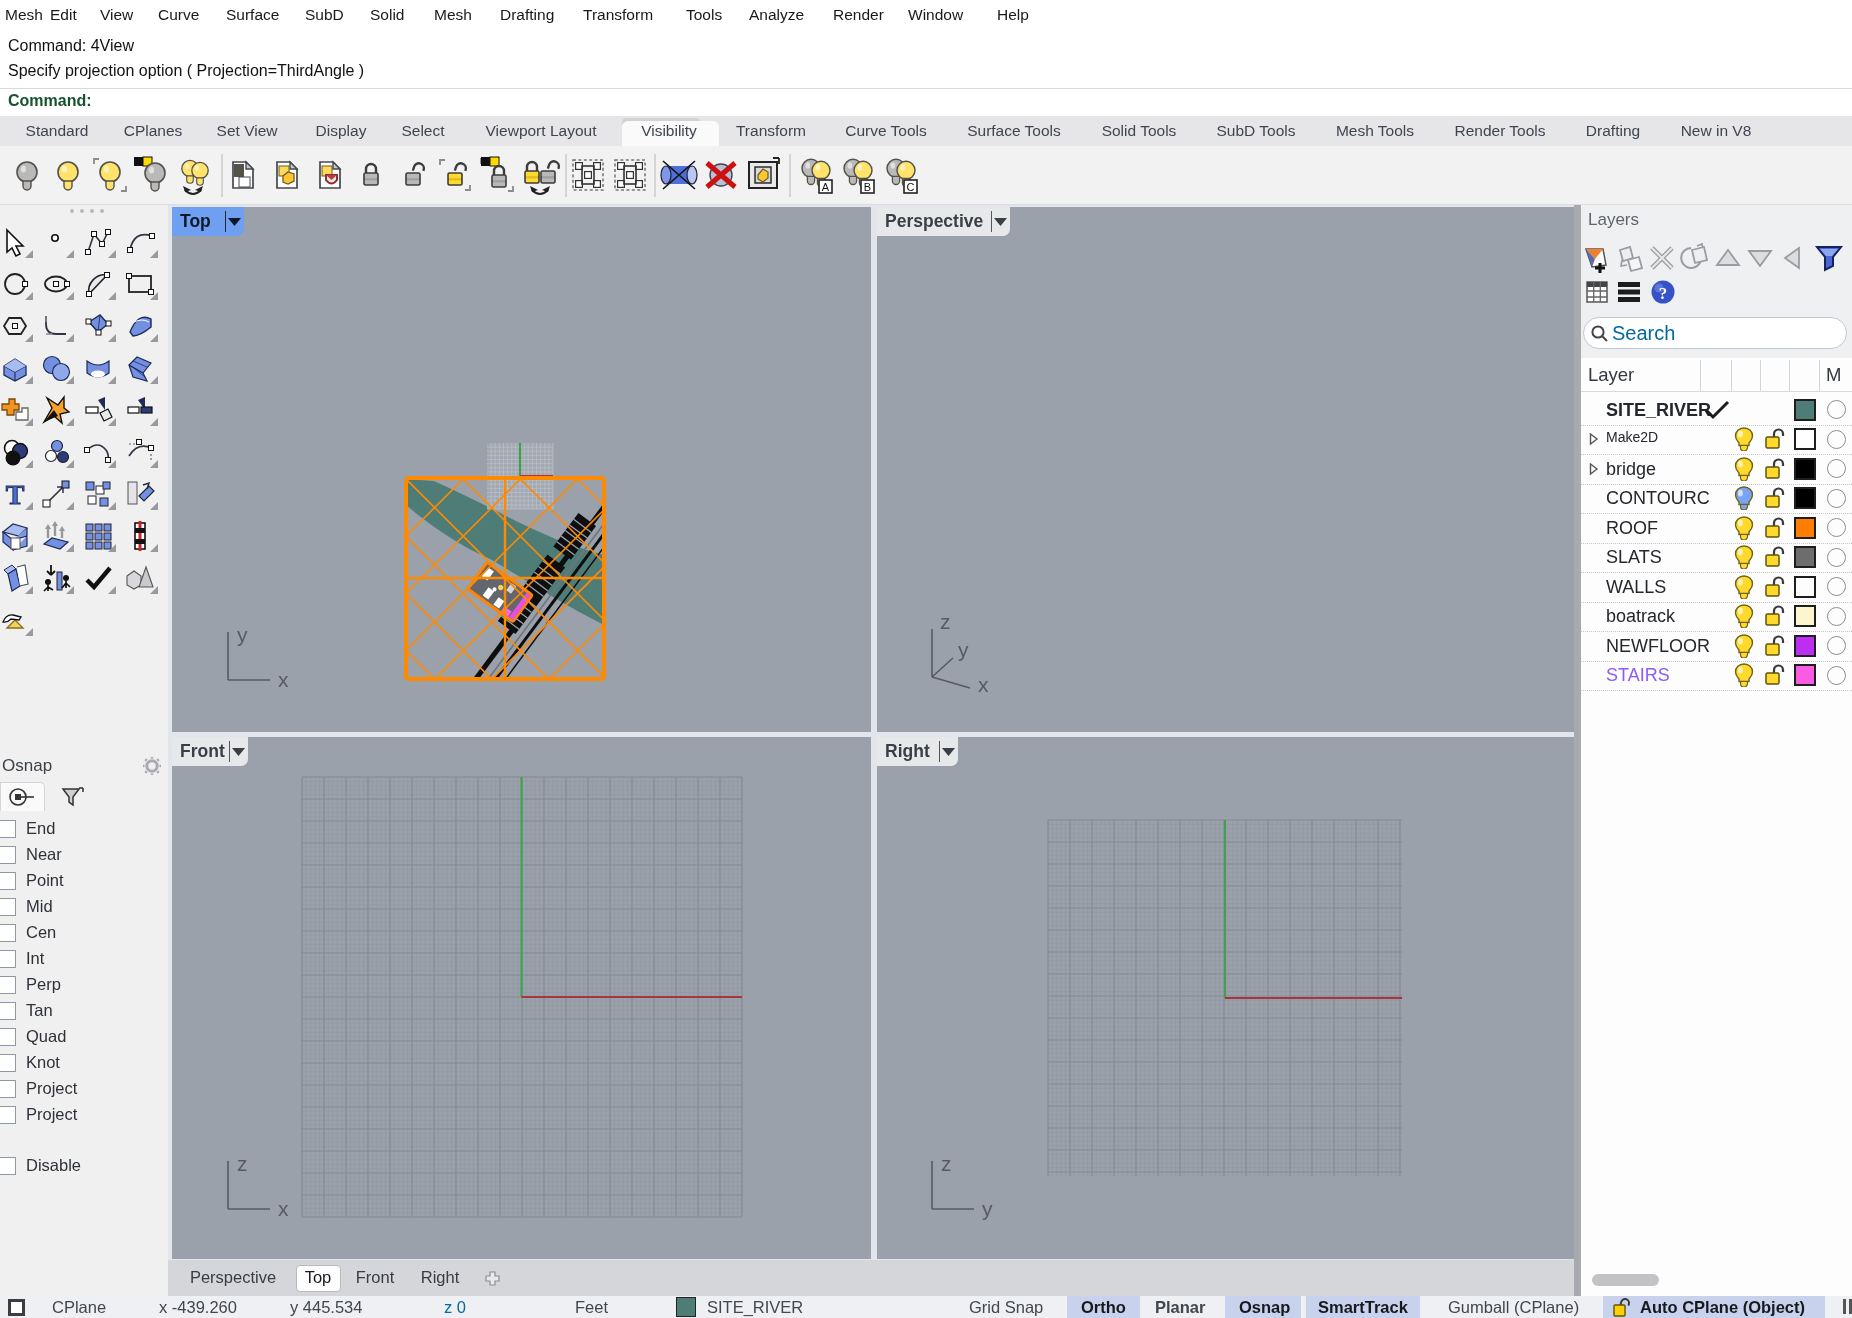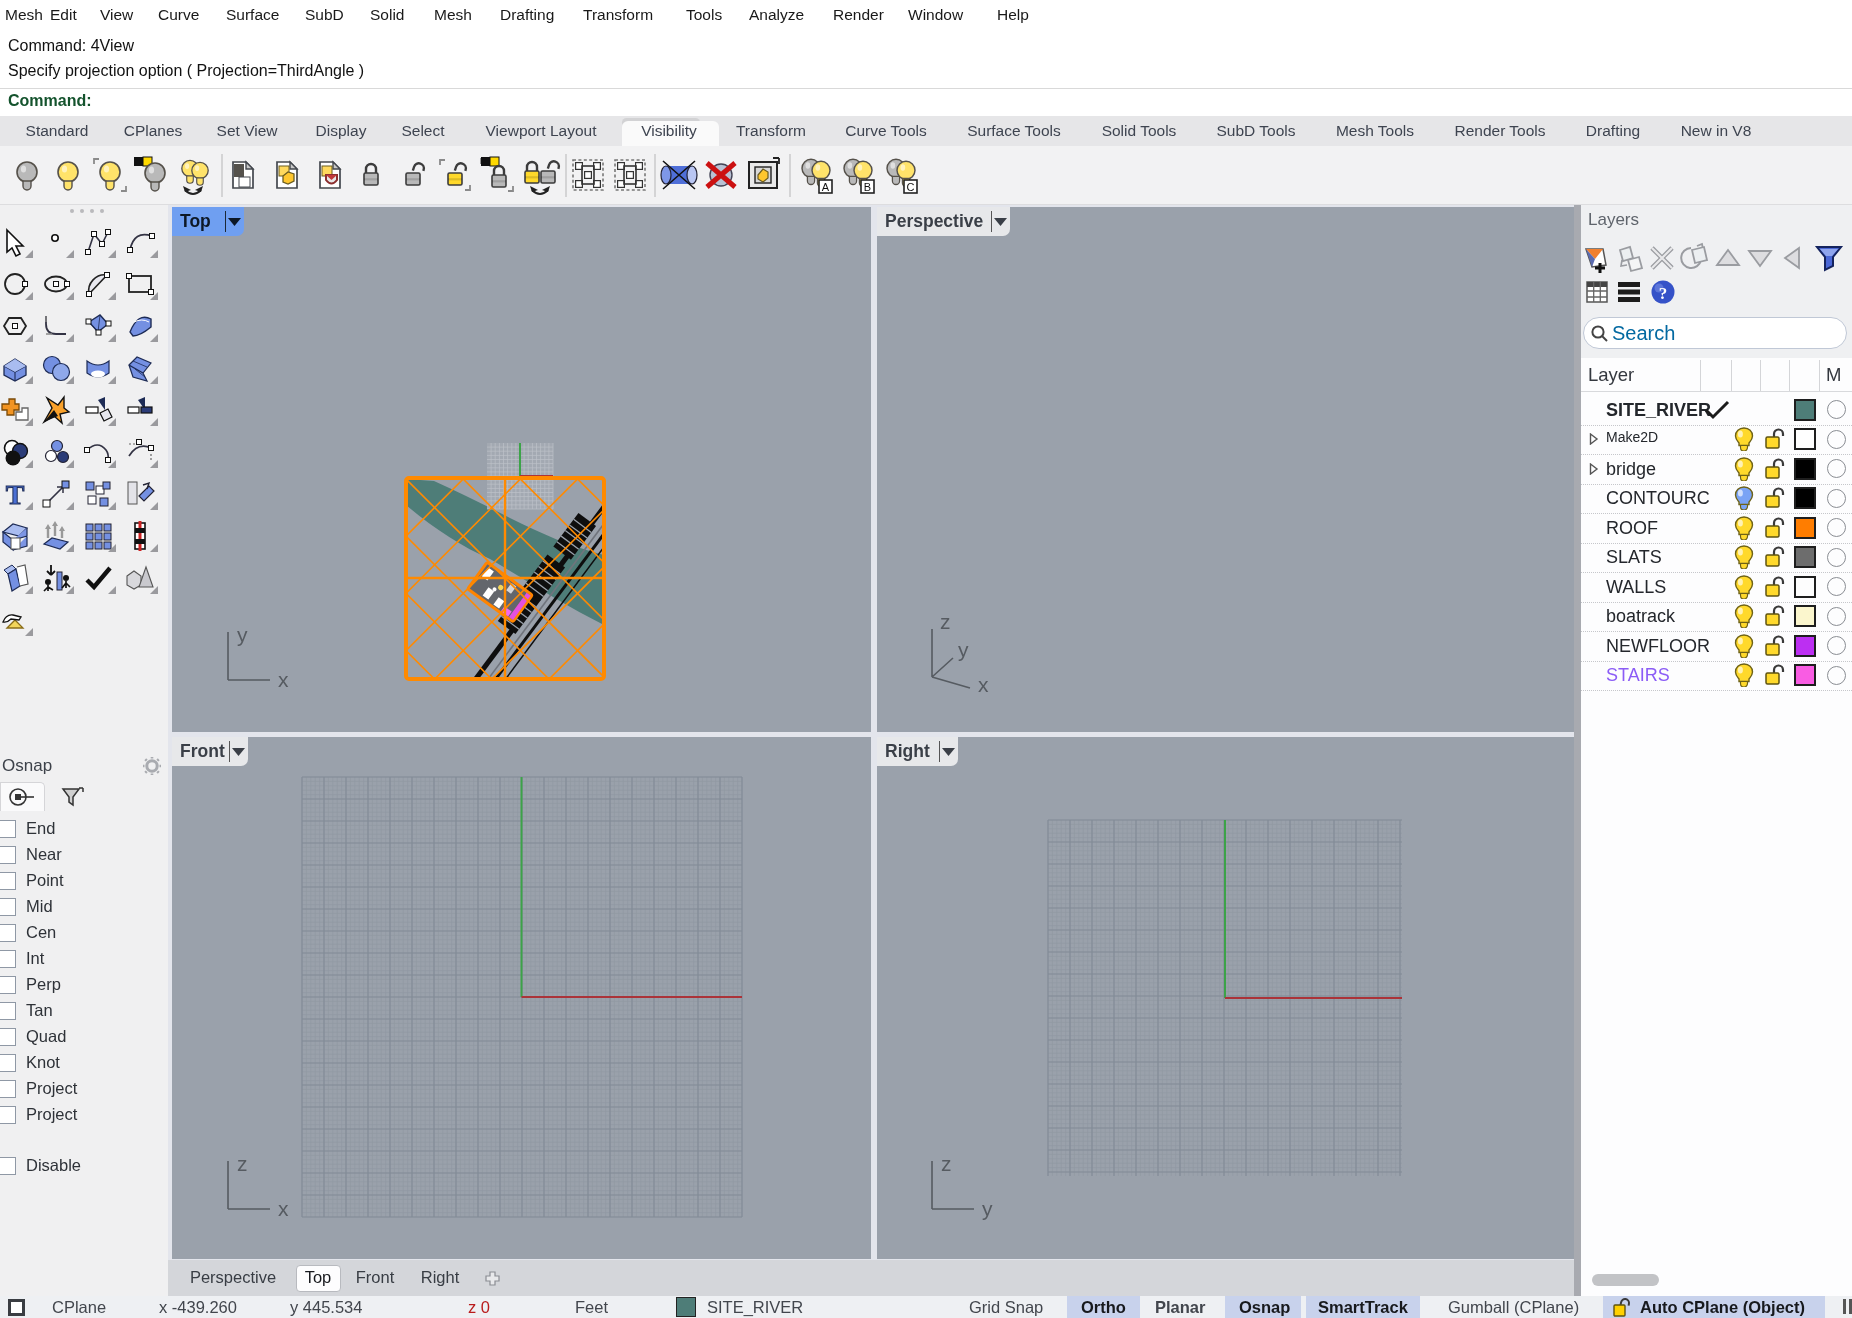--- a/index.html
+++ b/index.html
@@ -873,21 +873,21 @@
 <span class="txt" style="left:440px;top:1268px;transform:translateX(-50%);font-size:16.5px;color:#383d44">Right</span>
 <svg class="abs" style="left:485px;top:1271px" width="15" height="15">
       <path d="M5,1 h5 v4 h4 v5 h-4 v4 h-5 v-4 h-4 v-5 h4 z" fill="#e8e9eb" stroke="#8a8d93" stroke-width="1.2"></path>
     </svg>
 <div class="abs" style="left:1592px;top:1274px;width:67px;height:12px;background:#c2c3c6;border-radius:6px"></div>
 <div class="abs" style="left:0;top:1296px;width:1852px;height:22px;background:#eef0f3"></div>
 <div class="abs" style="left:8px;top:1299px;width:17px;height:17px;border:3px solid #3a3d42;background:#fff"></div>
 <span class="txt" style="left:52px;top:1298px;font-size:16.5px;font-weight:normal;color:#42464d">CPlane</span>
 <span class="txt" style="left:159px;top:1298px;font-size:16.5px;font-weight:normal;color:#42464d">x -439.260</span>
 <span class="txt" style="left:290px;top:1298px;font-size:16.5px;font-weight:normal;color:#42464d">y 445.534</span>
-<span class="txt" style="left:468px;top:1298px;font-size:16.5px;font-weight:normal;color:#b91c1c">z 0</span>
+<span class="txt" style="left:444px;top:1298px;font-size:16.5px;font-weight:normal;color:#0369a1">z 0</span>
 <span class="txt" style="left:575px;top:1298px;font-size:16.5px;font-weight:normal;color:#42464d">Feet</span>
 <div class="abs" style="left:676px;top:1297px;width:20px;height:20px;background:#4e7d78;border:1px solid #222"></div>
 <span class="txt" style="left:707px;top:1298px;font-size:16.5px;font-weight:normal;color:#42464d">SITE_RIVER</span>
 <span class="txt" style="left:969px;top:1298px;font-size:16.5px;font-weight:normal;color:#42464d">Grid Snap</span>
 <div class="abs" style="left:1067px;top:1296px;width:73px;height:22px;background:#c8d2ec"></div>
 <span class="txt" style="left:1081px;top:1298px;font-size:16.5px;font-weight:bold;color:#17191d">Ortho</span>
 <span class="txt" style="left:1155px;top:1298px;font-size:16.5px;font-weight:bold;color:#42464d">Planar</span>
 <div class="abs" style="left:1225px;top:1296px;width:76px;height:22px;background:#c8d2ec"></div>
 <span class="txt" style="left:1239px;top:1298px;font-size:16.5px;font-weight:bold;color:#17191d">Osnap</span>
 <div class="abs" style="left:1306px;top:1296px;width:114px;height:22px;background:#c8d2ec"></div>

